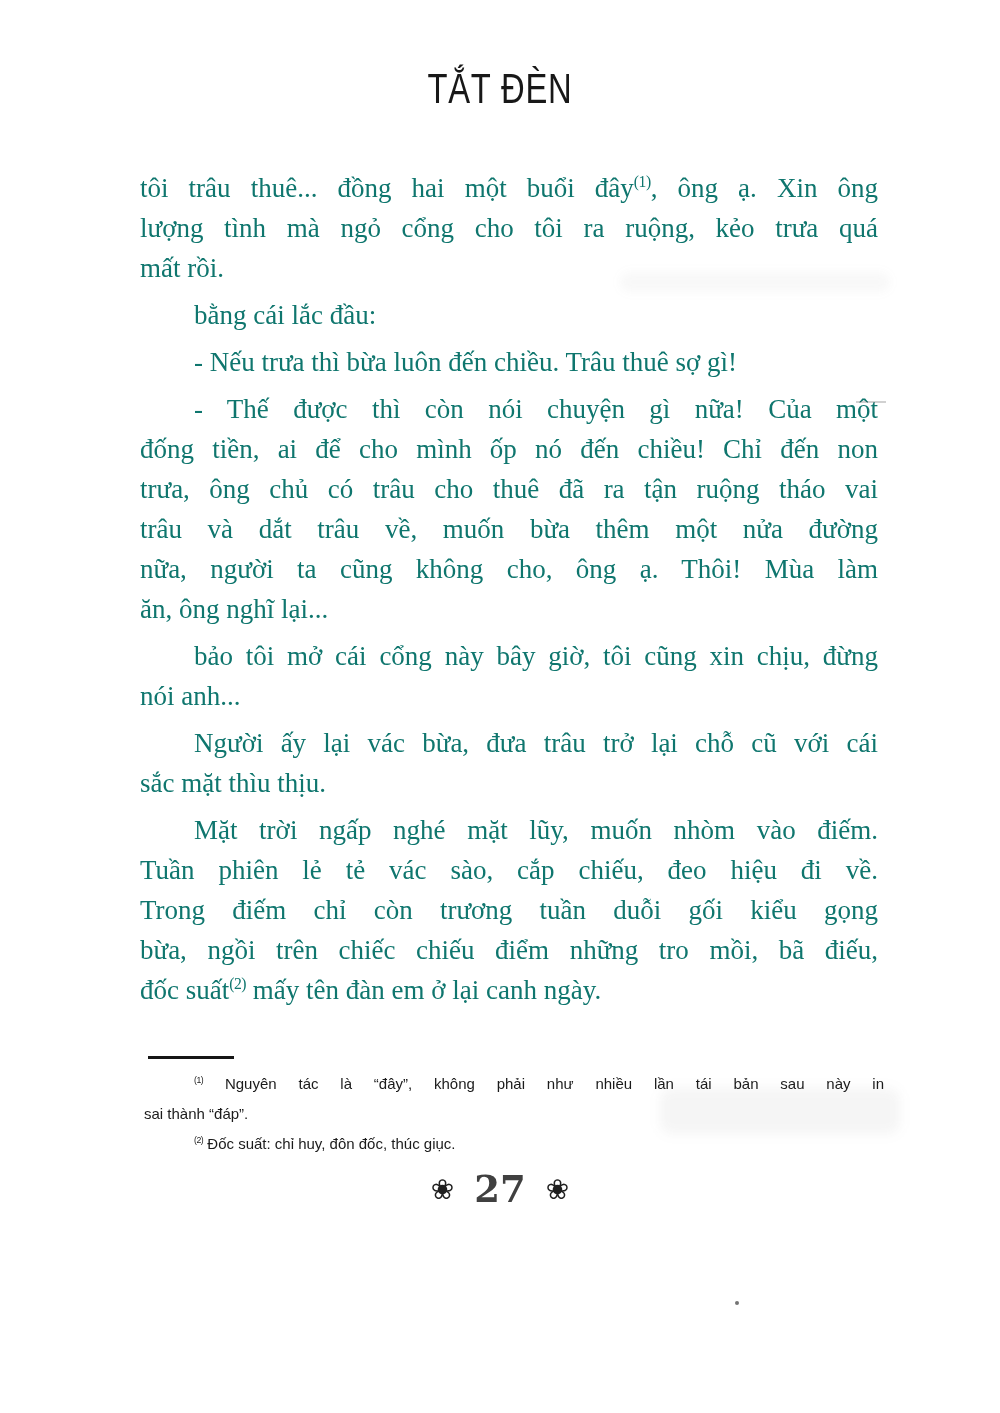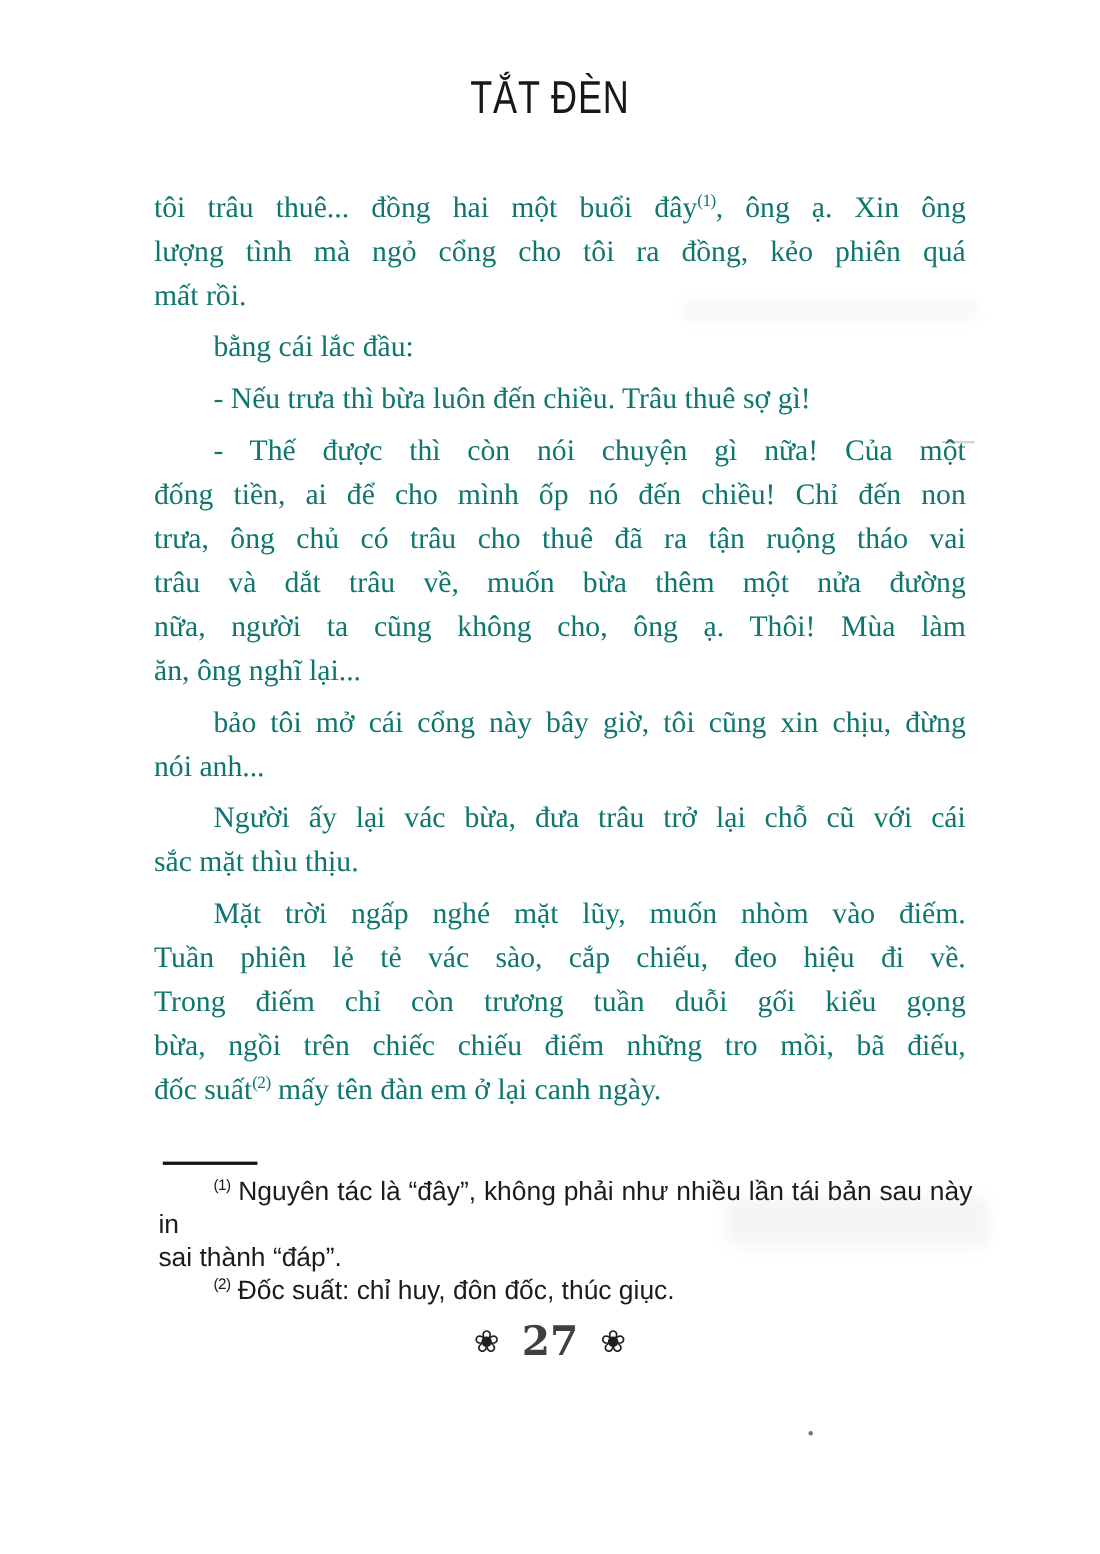--- a/index.html
+++ b/index.html
@@ -55,21 +55,21 @@
   .fn-divider {
     margin: 46px 0 10px 148px;
     width: 86px;
     border: 0;
     border-top: 3px solid #161616;
   }
   .footnotes {
     margin: 0 0 0 144px;
     width: 740px;
     font-family: "Liberation Sans", "DejaVu Sans", sans-serif;
-    font-size: 24px;
+    font-size: 15px;
     line-height: 30px;
     color: #1b1b1b;
   }
   .footnotes .paragraph { margin: 0; }
   .footnotes .paragraph.indented .line:first-child { text-indent: 50px; }
   .page-footer {
     margin-top: 12px;
     display: flex;
     justify-content: center;
     align-items: center;
@@ -110,21 +110,21 @@
 </head>
 <body>
 
 <div class="page">
 
   <h1 class="title"><span class="condensed">TẮT ĐÈN</span></h1>
 
   <div class="body-text" id="body-text">
       <div class="paragraph">
         <div class="line">tôi trâu thuê... đồng hai một buổi đây<sup>(1)</sup>, ông ạ. Xin ông</div>
-        <div class="line">lượng tình mà ngỏ cổng cho tôi ra đồng, kẻo phiên quá</div>
+        <div class="line">lượng tình mà ngỏ cổng cho tôi ra ruộng, kẻo trưa quá</div>
         <div class="line last">mất rồi.</div>
       </div>
       <div class="paragraph indented">
         <div class="line last">bằng cái lắc đầu:</div>
       </div>
       <div class="paragraph indented">
         <div class="line last">- Nếu trưa thì bừa luôn đến chiều. Trâu thuê sợ gì!</div>
       </div>
       <div class="paragraph indented">
         <div class="line">- Thế được thì còn nói chuyện gì nữa! Của một</div>

